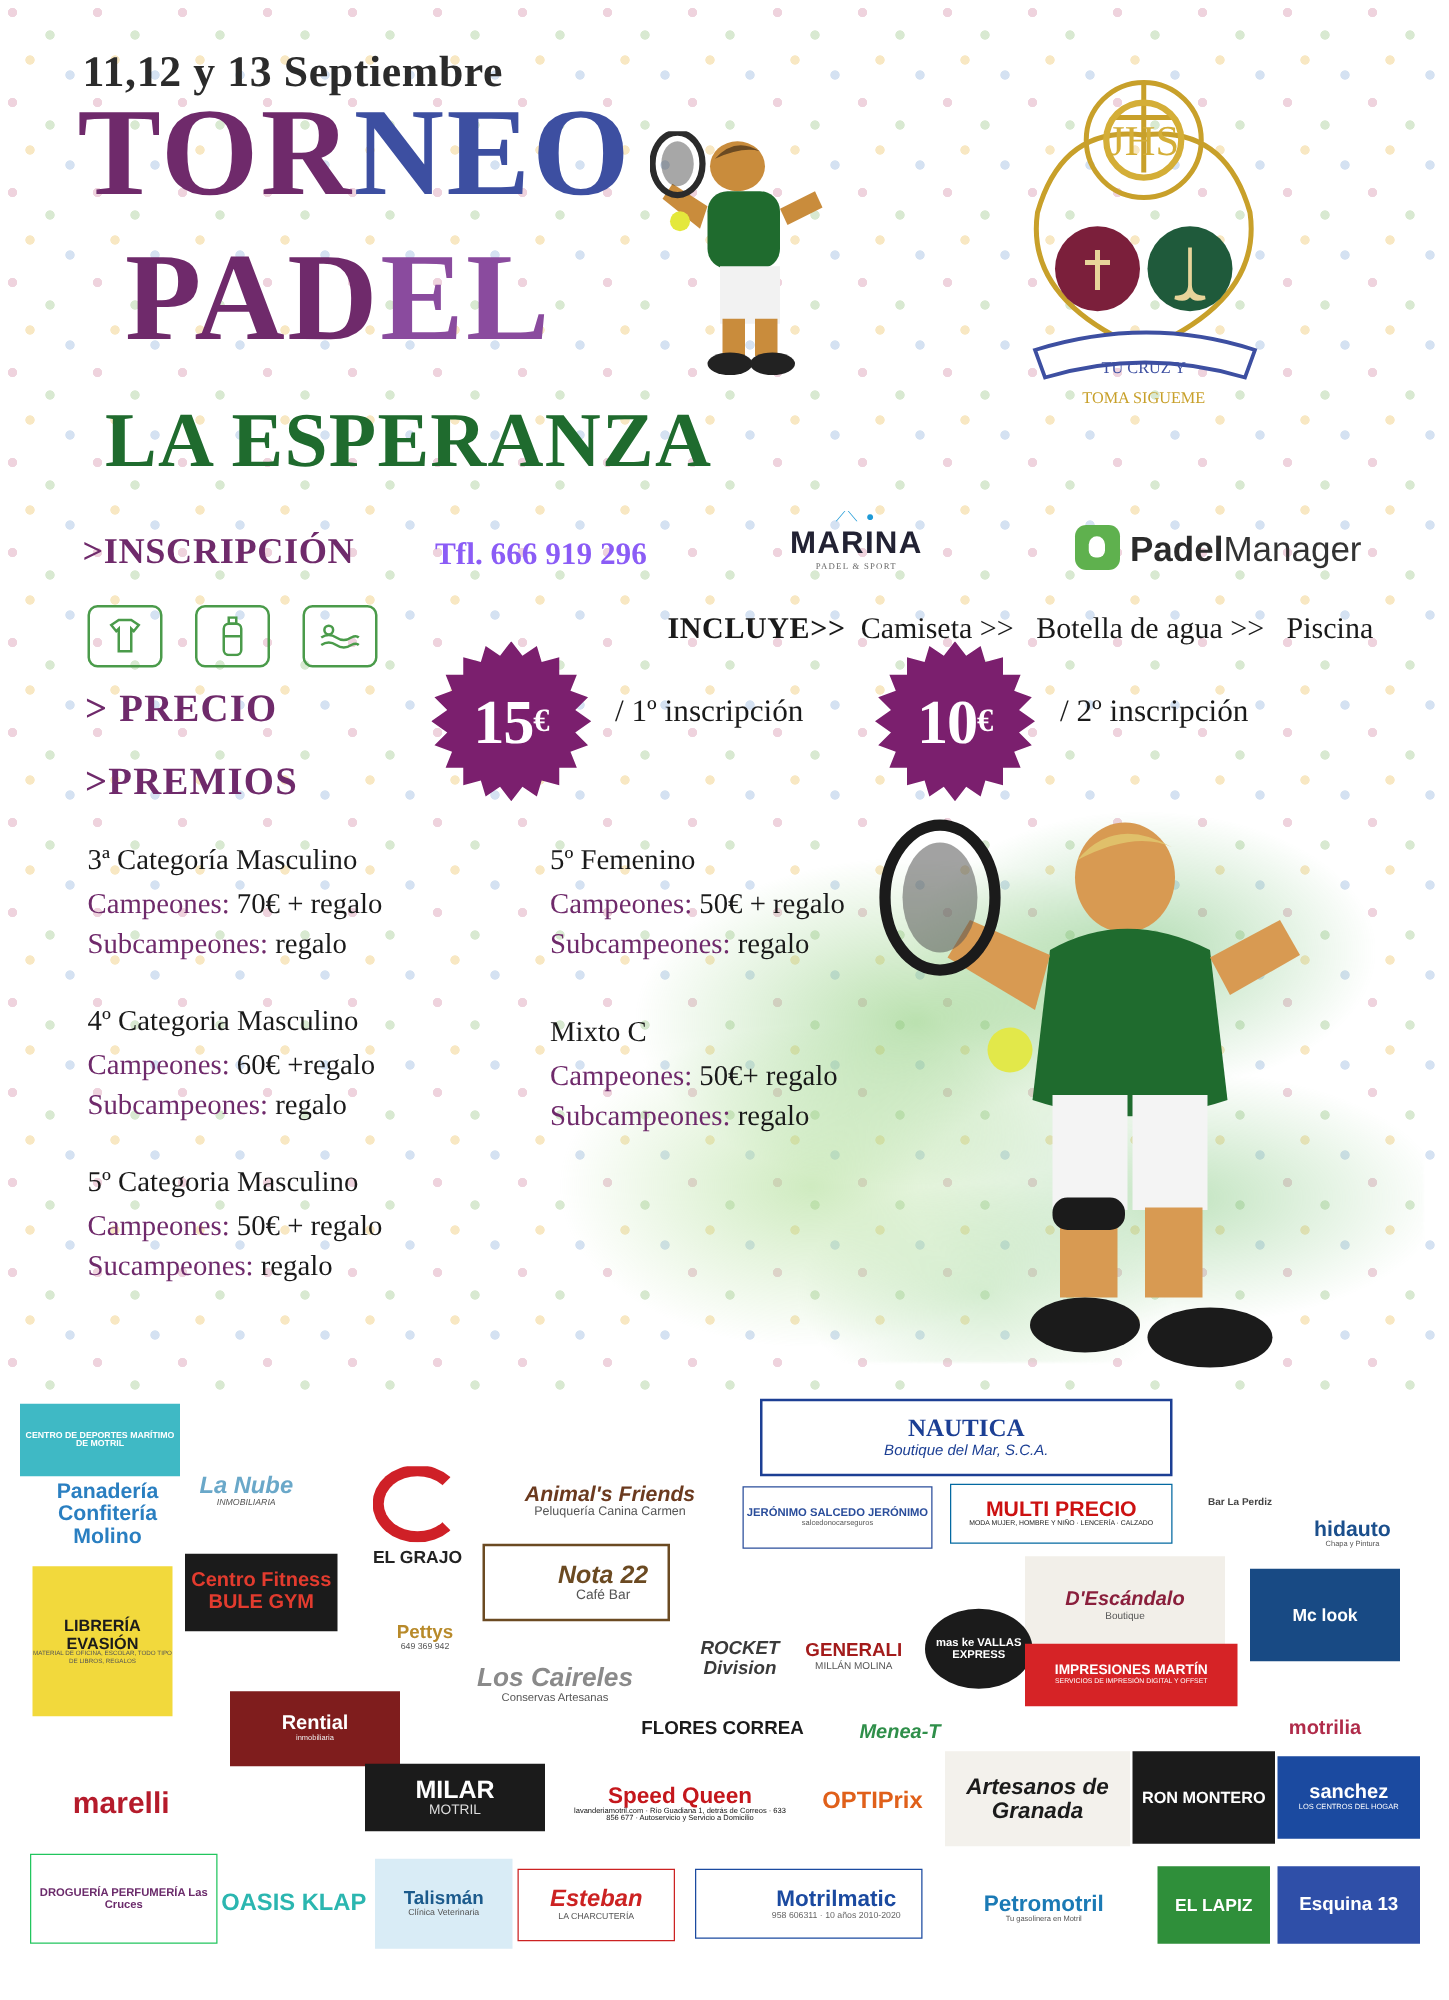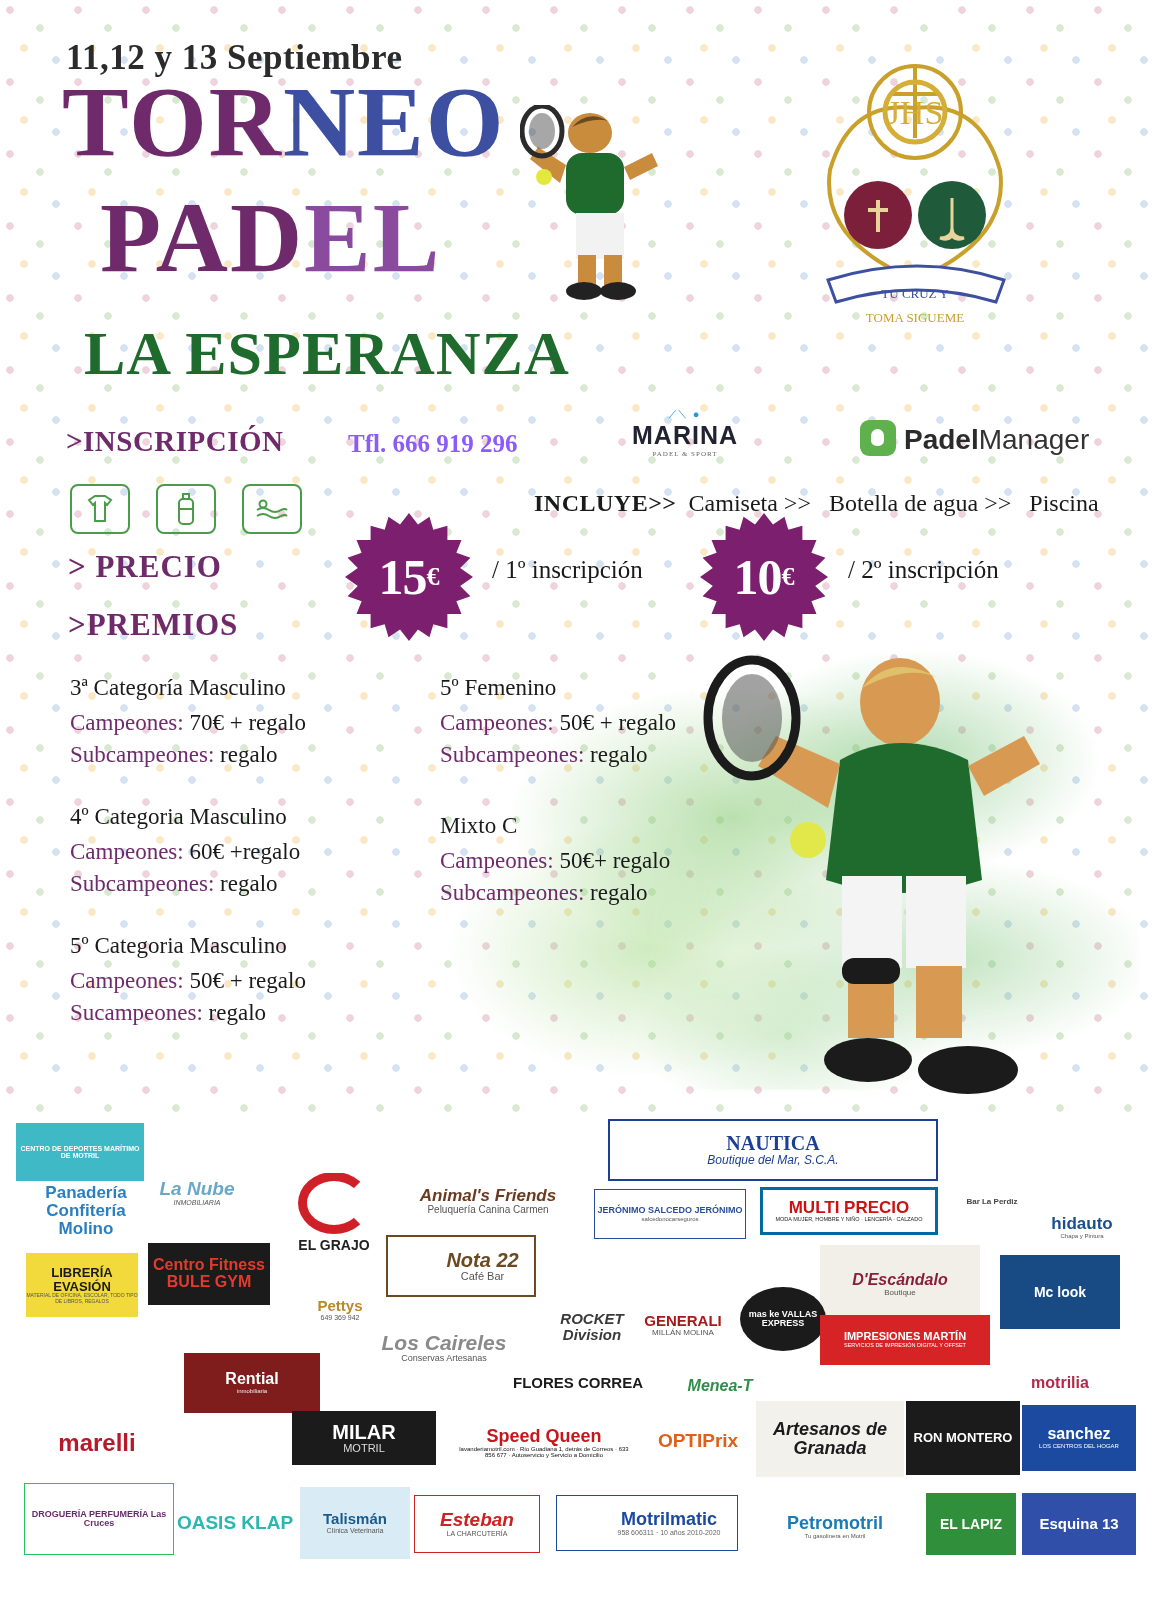--- a/index.html
+++ b/index.html
@@ -417,21 +417,21 @@
           <div class="nm">JERÓNIMO SALCEDO JERÓNIMO</div>
           <div class="sub" style="font-size:6px;">salcedonocarseguros</div>
         </div>
       </div>
     <div class="sp" style="left:608px; top:4px; width:330px; height:62px; border:2px solid #1c3f94; color:#1c3f94; font-size:20px;">
         <div>
           <div class="nm" style="font-family:'Liberation Serif',serif;">NAUTICA</div>
           <div class="sub" style="font-size:12px;font-style:italic;color:#1c3f94;">Boutique del Mar, S.C.A.</div>
         </div>
       </div>
-    <div class="sp" style="left:760px; top:72px; width:178px; height:48px; background:#ffffff; border:3px solid #0369a1; color:#cc1111; font-size:17px;">
+    <div class="sp" style="left:760px; top:72px; width:178px; height:48px; background:#ffffff; border:1px solid #0369a1; color:#cc1111; font-size:17px;">
         <div>
           <div class="nm">MULTI PRECIO</div>
           <div class="sub" style="font-size:5.5px;color:#222;">MODA MUJER, HOMBRE Y NIÑO · LENCERÍA · CALZADO</div>
         </div>
       </div>
     <div class="sp" style="left:955px; top:58px; width:74px; height:58px; color:#444; font-size:8px;">
         <span class="nm">Bar La Perdiz</span>
       </div>
     <div class="sp" style="left:1028px; top:92px; width:108px; height:40px; color:#1b4f8c; font-size:17px;">
         <div>
@@ -455,21 +455,21 @@
     <div class="sp" style="left:820px; top:130px; width:160px; height:80px; background:#f2efe9; color:#8a1f3c; font-size:16px;">
         <div>
           <div class="nm" style="font-style:italic;">D'Escándalo</div>
           <div class="sub" style="font-size:8px;">Boutique</div>
         </div>
       </div>
     <div class="sp" style="left:1000px; top:140px; width:120px; height:74px; background:#184a84; color:#fff; font-size:14px;">
         <span class="nm">Mc look</span>
       </div>
 
-    <div class="sp" style="left:26px; top:138px; width:112px; height:64px; background:#f2d93c; color:#1b1b1b; font-size:13px;">
+    <div class="sp" style="left:26px; top:138px; width:112px; height:120px; background:#f2d93c; color:#1b1b1b; font-size:13px;">
         <div>
           <div class="nm">LIBRERÍA EVASIÓN</div>
           <div class="sub" style="font-size:5px;">MATERIAL DE OFICINA, ESCOLAR, TODO TIPO DE LIBROS, REGALOS</div>
         </div>
       </div>
     <div class="sp" style="left:288px; top:160px; width:104px; height:70px; color:#b88a2a; font-size:15px;">
         <div>
           <div class="nm">Pettys</div>
           <div class="sub" style="font-size:7px;">649 369 942</div>
         </div>

